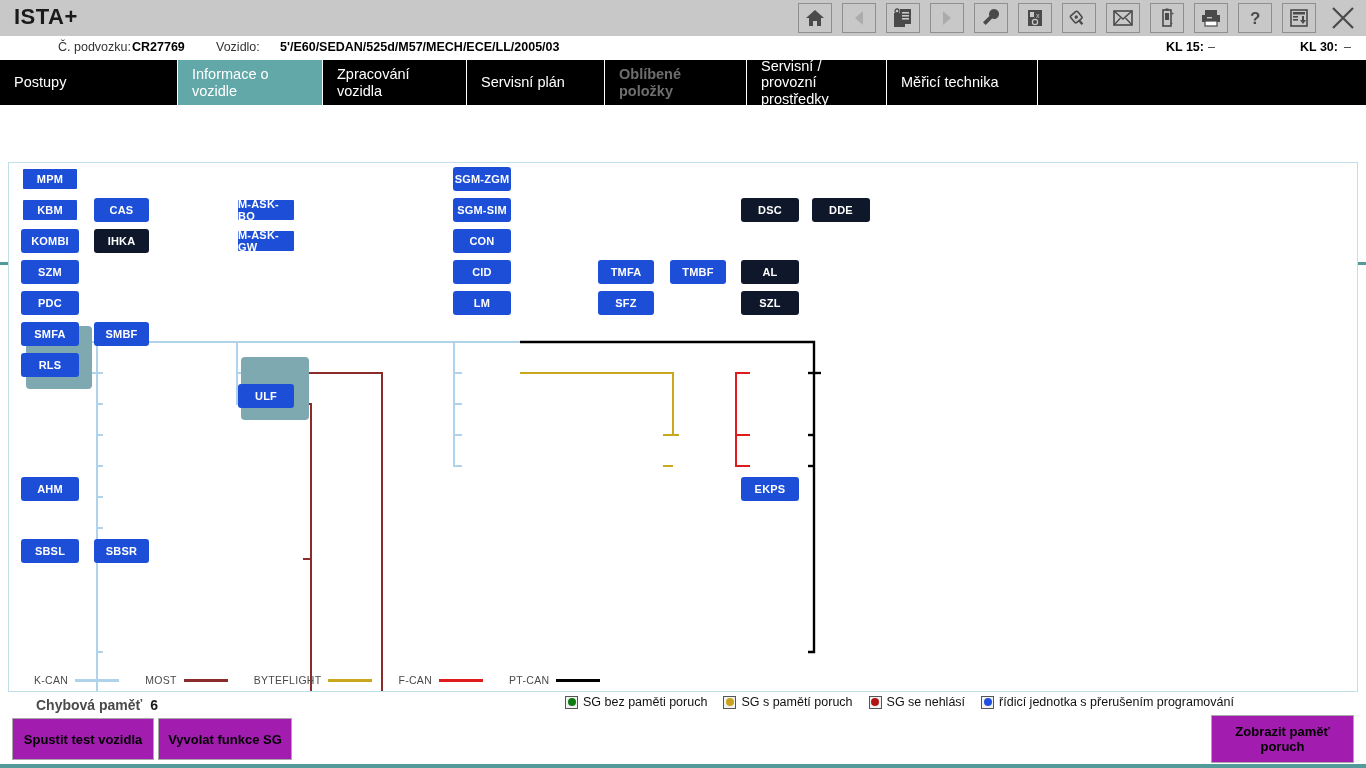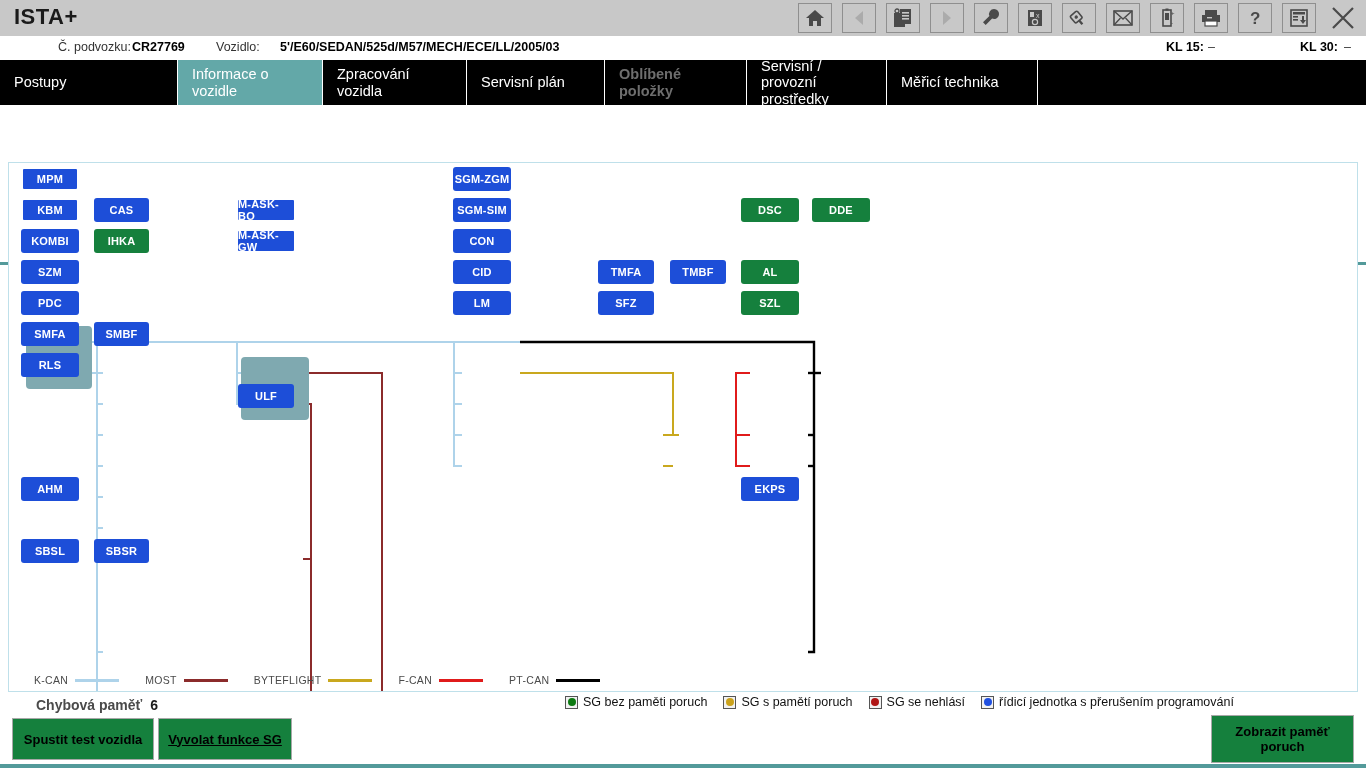--- a/index.html
+++ b/index.html
@@ -55,21 +55,21 @@
   
   .canvas{position:absolute;left:8px;top:162px;width:1350px;height:530px;
           background:#ffffff;border:1px solid #bfe0ea;box-sizing:border-box;}
   .canvas-inner{position:absolute;left:0;top:0;width:100%;height:100%;}
   .diag-svg{position:absolute;left:0;top:0;}
 
   .ecu{position:absolute;height:24px;border-radius:3px;display:flex;align-items:center;
        justify-content:center;color:#ffffff;font-size:11px;font-weight:bold;letter-spacing:.2px;
        box-sizing:border-box;z-index:5;}
   .ecu.green{background:#1d4ed8;}
-  .ecu.yellow{background:#15803d;}
+  .ecu.yellow{background:#0f172a;}
   .ecu.sel{border:2px solid #ffffff;}
   .selframe{position:absolute;background:#7fa9b0;border-radius:4px;z-index:4;}
 
   
   .buslegend{position:absolute;left:34px;top:672px;height:16px;display:flex;align-items:center;}
   .bl-item{display:flex;align-items:center;margin-right:26px;}
   .bl-name{font-size:10.5px;color:#4a4a4a;letter-spacing:.3px;}
   .bl-line{width:44px;height:3px;margin-left:7px;}
 
   .errmem{position:absolute;left:36px;top:697px;font-size:14px;color:#4a4a4a;font-weight:bold;}
@@ -78,21 +78,21 @@
   
   .statuslegend{position:absolute;left:565px;top:695px;display:flex;align-items:center;}
   .sl-item{display:flex;align-items:center;margin-right:16px;}
   .sl-box{width:13px;height:13px;border:1px solid #555;background:#f2f2f2;
           display:flex;align-items:center;justify-content:center;box-sizing:border-box;margin-right:5px;}
   .sl-dot{width:8px;height:8px;border-radius:50%;}
   .sl-label{font-size:12.5px;color:#111;}
 
   
   .footer-rule{position:absolute;left:0;top:764px;width:1366px;height:4px;background:#539a9a;}
-  .btn{position:absolute;background:#15803d;border:1px solid #a8a8a8;color:#000;
+  .btn{position:absolute;background:#a21caf;border:1px solid #a8a8a8;color:#000;
        font-size:13px;font-weight:bold;display:flex;align-items:center;justify-content:center;
        text-align:center;box-sizing:border-box;line-height:15px;}
 </style>
 </head>
 <body>
 
 <div id="app">
 
   <div class="titlebar">
     <div class="app-title">ISTA+</div>
@@ -380,17 +380,17 @@
       </div>
       <div class="sl-item">
         <span class="sl-box">
           <span class="sl-dot" style="background: rgb(32, 80, 224);"></span>
         </span>
         <span class="sl-label">řídicí jednotka s přerušením programování</span>
       </div>
     </div>
 
   <div class="btn" style="left:12px;top:718px;width:142px;height:42px;">Spustit test vozidla</div>
-  <div class="btn" style="left:158px;top:718px;width:134px;height:42px;text-decoration:underline;">Vyvolat funkce SG</div>
+  <div class="btn" style="left:158px;top:718px;width:134px;height:42px;">Vyvolat funkce SG</div>
   <div class="btn" style="left:1211px;top:715px;width:143px;height:48px;">Zobrazit paměť poruch</div>
   <div class="footer-rule"></div>
 
 </div>
 
 </body></html>

